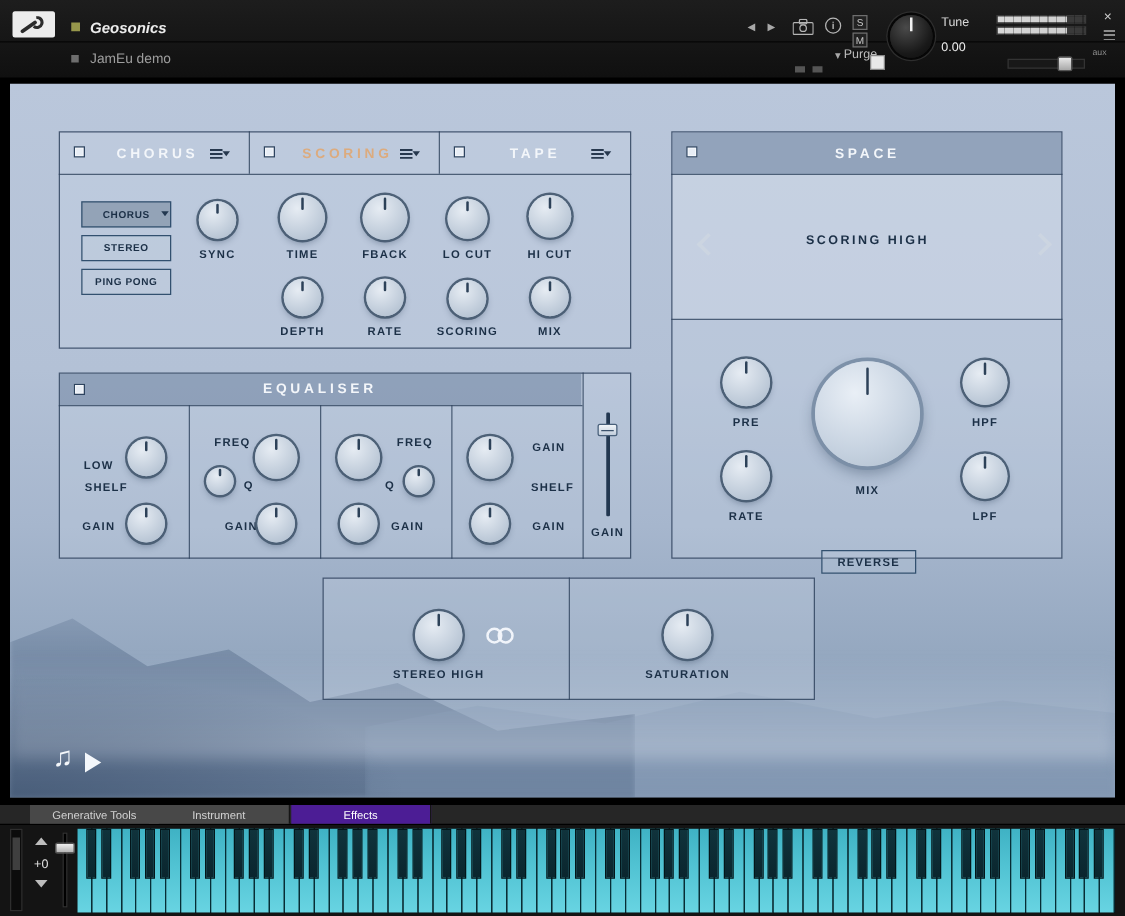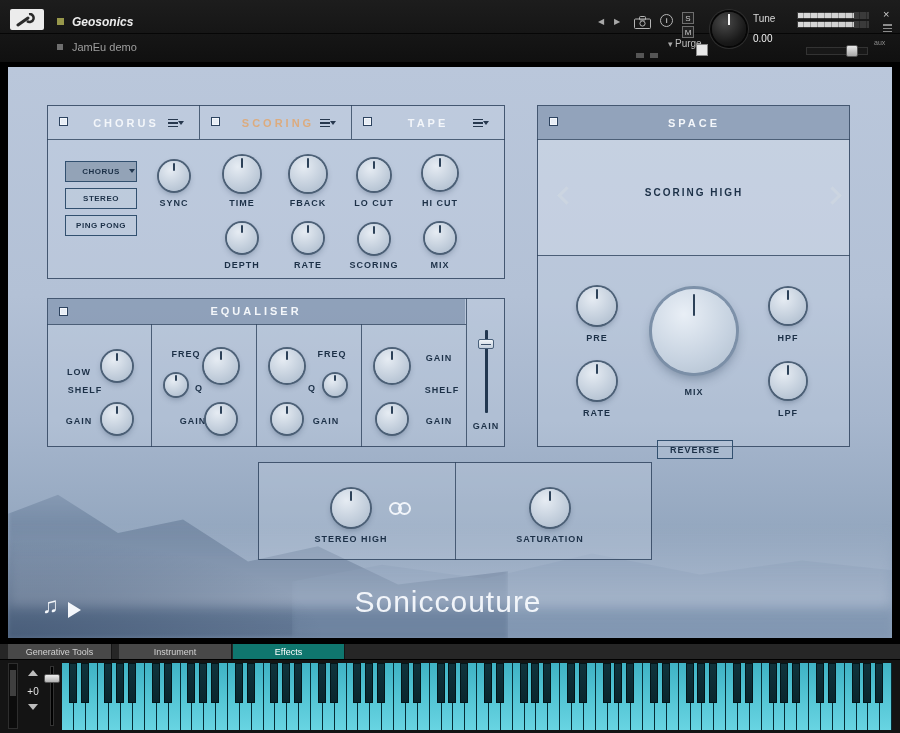--- a/index.html
+++ b/index.html
@@ -52,21 +52,21 @@
   .vtrack{position:absolute;width:3px;background:#223750;border-radius:1px;}
   .vhandle{position:absolute;width:16px;height:10px;background:linear-gradient(180deg,#f1f5f9,#c2cedc);border:1px solid #49607a;border-radius:2px;}
   .vhandle::after{content:"";position:absolute;left:2px;right:2px;top:4px;height:1px;background:#3c526c;}
   .ring{position:absolute;width:13px;height:13px;border:2px solid rgba(244,248,252,0.95);border-radius:50%;}
   #branding{position:absolute;transform:translateX(-50%);font-size:30px;font-weight:400;letter-spacing:1px;color:rgba(250,252,255,0.92);}
   .tri{width:0;height:0;position:absolute;}
 
   
   #tabbar{position:absolute;left:0;top:644px;width:900px;height:15px;background:#262626;}
   .tab{position:absolute;top:0;height:15px;background:#484848;color:#d2d2d2;font-size:9px;display:flex;align-items:center;justify-content:center;border-right:1px solid #151515;}
-  .tab.active{background:#0f766e;color:#ffffff;}
+  .tab.active{background:#4c1d95;color:#ffffff;}
 
   
   #kbd{position:absolute;left:0;top:660px;width:900px;height:73px;background:#141414;}
   #keys{position:absolute;left:62px;top:3px;width:830px;height:67px;display:flex;background:#000;box-shadow:inset 0 7px 9px -5px rgba(0,0,0,0.6);}
   .white-key{flex:1 1 0;position:relative;background:linear-gradient(180deg,#3fb2c4 0%,#51c3d3 45%,#68d4e2 100%);border-right:1px solid #052d36;}
   .black-key{position:absolute;top:0;right:-4px;width:8px;height:40px;background:linear-gradient(180deg,#10333c,#0a262e);border:1px solid #031519;z-index:3;}
 </style>
 </head>
 <body>
 
@@ -257,27 +257,26 @@
 
   <div class="fxbox" style="left:250px;top:395px;width:394px;height:98px;"></div>
   <div class="vline" style="left:447px;top:395px;height:98px;"></div>
   <div class="knob" style="left:343px;top:441px;width:38px;height:38px;"></div>
   <div class="klabel" style="left:343px;top:467px;">STEREO HIGH</div>
   <div class="ring" style="left:381px;top:435px;"></div>
   <div class="ring" style="left:390px;top:435px;"></div>
   <div class="knob" style="left:542px;top:441px;width:38px;height:38px;"></div>
   <div class="klabel" style="left:542px;top:467px;">SATURATION</div>
 
-  <div id="branding" style="left:440px;top:518px;">Soniccouture</div>
   <div class="abs" style="left:34px;top:526px;font-size:22px;color:#f4f7fb;">♫</div>
   <div class="tri" style="left:60px;top:535px;border-top:8px solid transparent;border-bottom:8px solid transparent;border-left:13px solid #f4f7fb;"></div>
 </div>
 
 <div id="tabbar">
-  <div class="tab" style="left:8px;width:104px;">Generative Tools</div>
+  <div class="tab" style="left:24px;width:104px;">Generative Tools</div>
   <div class="tab" style="left:119px;width:113px;">Instrument</div>
   <div class="tab active" style="left:233px;width:112px;">Effects</div>
 </div>
 
 <div id="kbd">
   <div class="abs" style="left:8px;top:3px;width:10px;height:66px;background:#0c0c0c;border:1px solid #2e2e2e;">
     <div style="position:absolute;left:1px;top:6px;width:6px;height:26px;background:#3f3f3f;"></div>
   </div>
   <div class="tri" style="left:28px;top:10px;border-left:5px solid transparent;border-right:5px solid transparent;border-bottom:6px solid #bdbdbd;"></div>
   <div class="abs" style="left:22px;top:26px;width:22px;text-align:center;font-size:10px;color:#e3e3e3;">+0</div>

